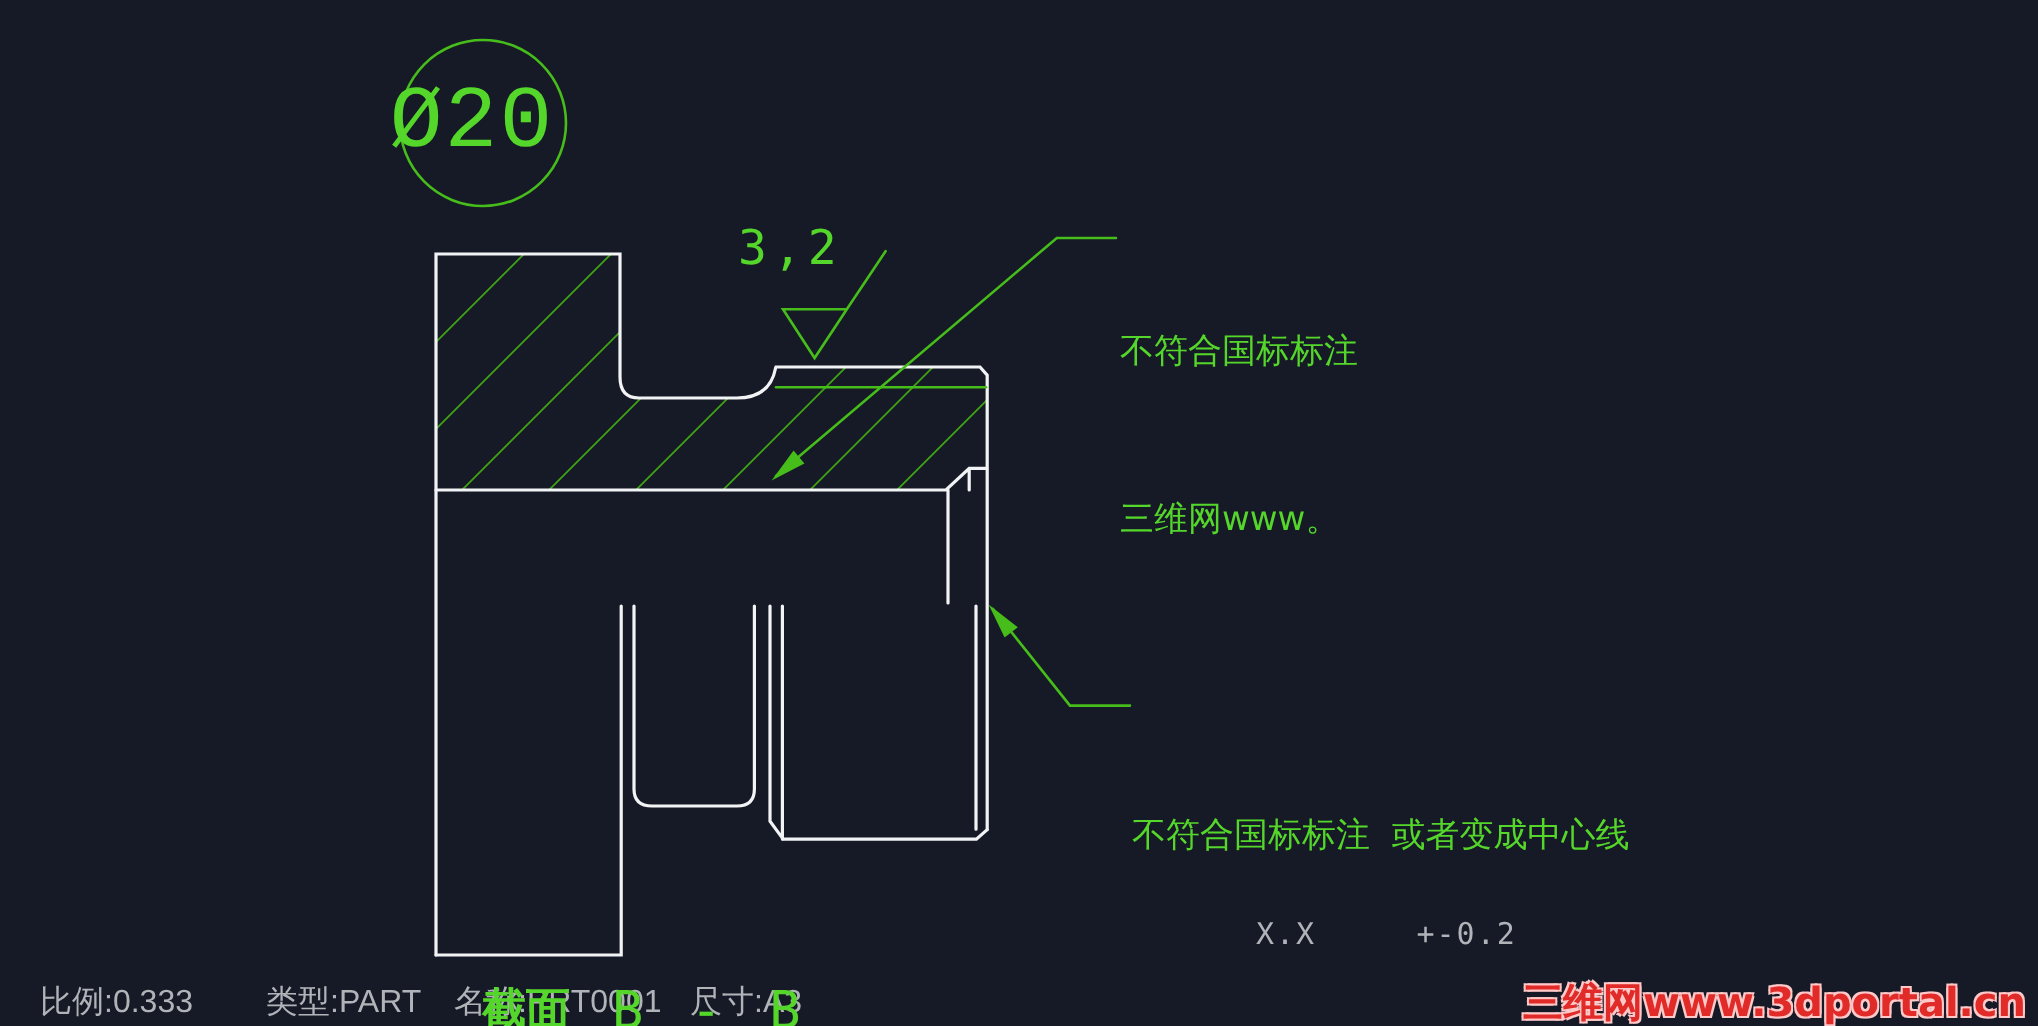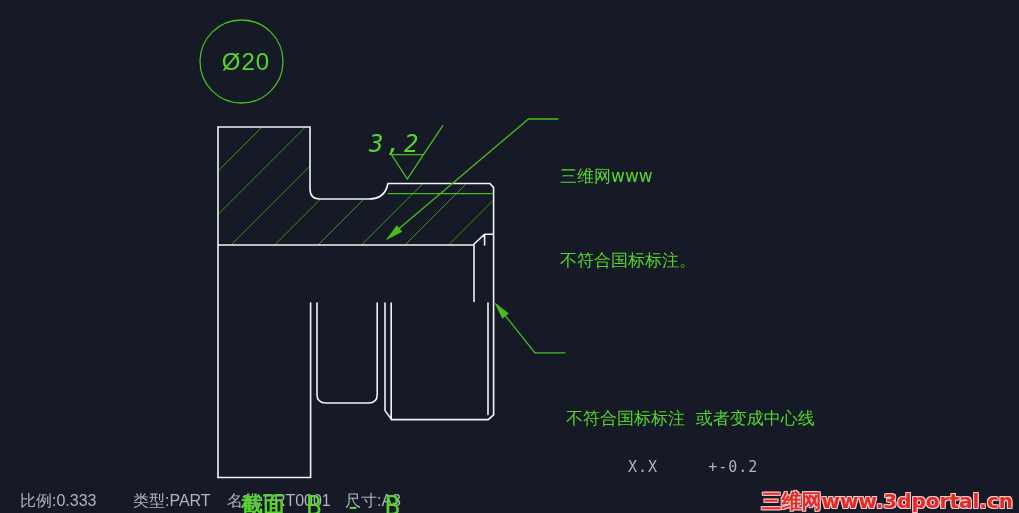--- a/index.html
+++ b/index.html
@@ -26,30 +26,29 @@
     font-family:"DejaVu Sans Mono","Liberation Mono",monospace;
     white-space:pre;letter-spacing:1px;
   }
   .statusbar-item{
     top:491px;
     color:#b0b3b8;font-size:16px;
     font-family:Liberation Sans, sans-serif;
     white-space:pre;
   }
   .balloon-text{
-    left:210px;top:42px;width:72px;height:40px;
-    color:#54d62a;font-size:24px;letter-spacing:1px;
+    left:200px;top:42px;width:72px;height:40px;
+    color:#54d62a;font-size:44px;letter-spacing:1px;
     display:flex;align-items:center;justify-content:center;
-    font-family:Liberation Sans, sans-serif;
+    font-family:Liberation Mono, monospace;
   }
   .sf-value{
-    left:369px;top:130px;
+    left:369px;top:110px;
     color:#54d62a;font-size:24px;letter-spacing:3px;
     font-family:"DejaVu Sans Mono","DejaVu Sans",monospace;
-    font-style:italic;
   }
   .section-label-prefix{
     left:241px;top:490px;
     color:#54d62a;font-size:22px;font-weight:bold;
     font-family:"DejaVu Sans","Liberation Sans",sans-serif;
     white-space:pre;
   }
   .section-label-name{
     left:306px;top:491px;
     color:#54d62a;font-size:26px;letter-spacing:4px;
@@ -105,22 +104,22 @@
   </g>
   <polygon fill="#46bd1a" points="385.8,240.2 396.8,225.3 402.2,231.7"></polygon>
   <polygon fill="#46bd1a" points="494.3,302.2 508.9,313.6 502.3,318.8"></polygon>
 </svg>
 
 <div class="abs balloon-text">Ø20</div>
 
 <div class="abs sf-value">3,2</div>
 
 <div class="abs cad-note note1">
-  <div>三维网www</div>
-  <div>不符合国标标注。</div>
+  <div>不符合国标标注</div>
+  <div>三维网www。</div>
 </div>
 
 <div class="abs cad-note note2">
   <div>不符合国标标注  或者变成中心线</div>
   
 </div>
 
 <div class="abs tolerances">
   <div>X.X     +-0.2</div>
   

